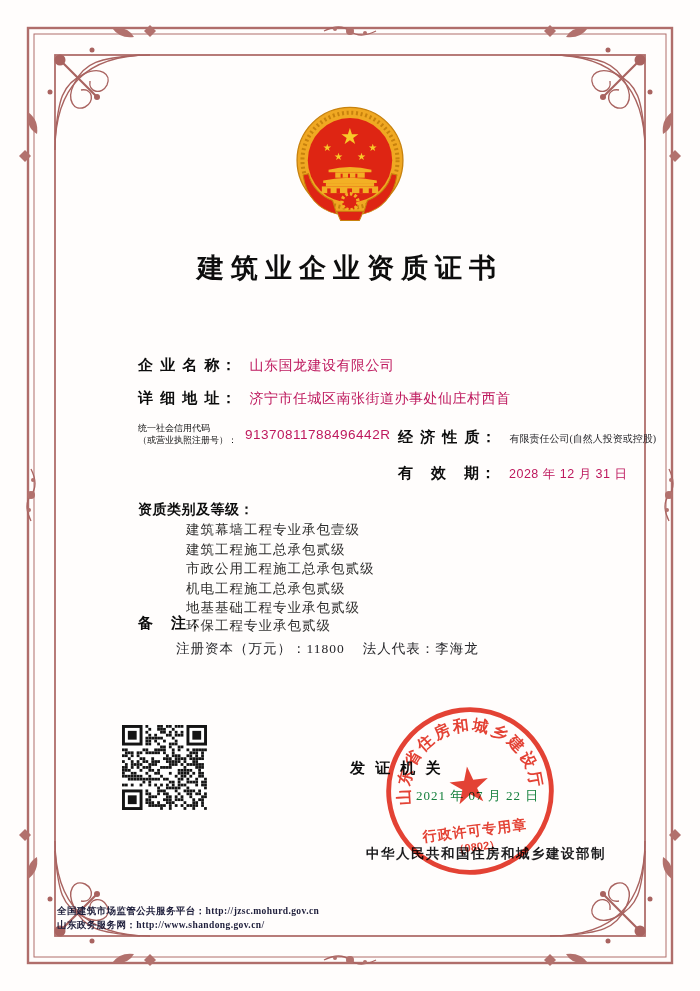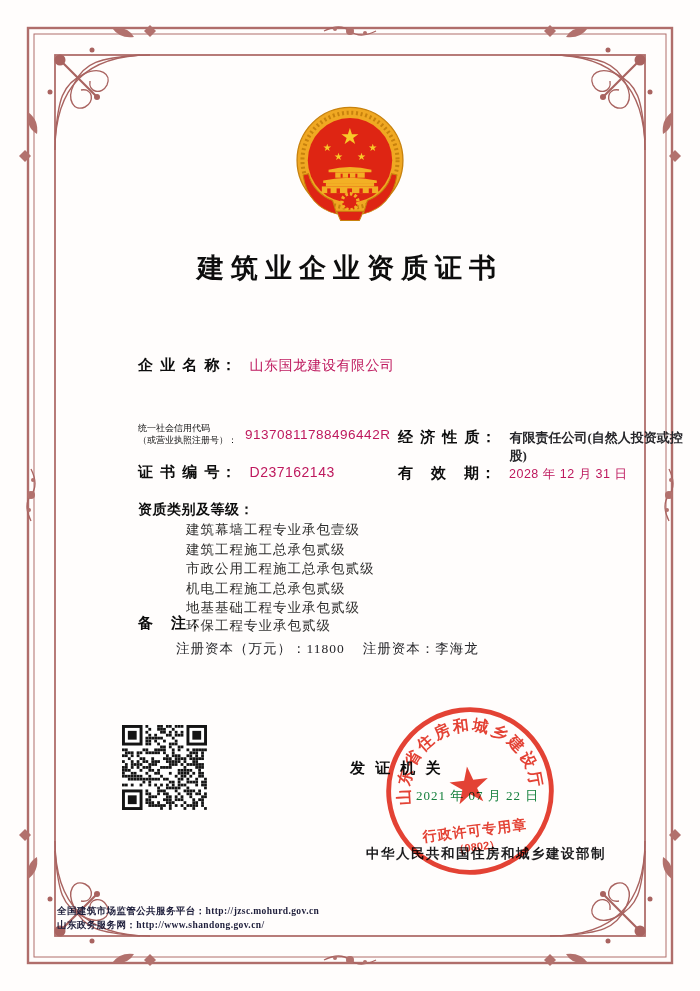--- a/index.html
+++ b/index.html
@@ -14,21 +14,21 @@
 
   .title {
     top:250px; left:0; width:100%; text-align:center;
     font-size:27px; font-weight:bold; letter-spacing:7px; color:#0d0d0d;
   }
   .label { font-weight:bold; font-size:15px; color:#0d0d0d; letter-spacing:1.5px; white-space:nowrap; }
   .value { font-family:Liberation Sans, sans-serif; font-size:14px; color:#be185d; letter-spacing:0.5px; white-space:nowrap; }
   .row { display:flex; align-items:baseline; gap:12px; }
 
   .small-label { font-weight:normal; font-size:9px; line-height:11.5px; letter-spacing:0; color:#0d0d0d; }
-  .small-value { font-family:"Liberation Serif", serif; font-size:13px; color:#26262a;font-weight:bold; }
+  .small-value { font-family:"Liberation Serif", serif; font-size:10px; color:#26262a; }
 
   .qual-label { font-weight:bold; font-size:14px; letter-spacing:0.5px; color:#0d0d0d; }
   .qual-item { font-family:"Liberation Serif", serif; font-size:13.5px; color:#30302f; height:19.5px; letter-spacing:1px; white-space:nowrap; }
 
   .capital-line { font-family:"Liberation Serif", serif; font-size:13.5px; color:#26262a; letter-spacing:1px; white-space:nowrap; }
   .capital-gap { display:inline-block; width:18px; }
 
   .issuer-label { font-weight:bold; font-size:15px; letter-spacing:3px; color:#0d0d0d; }
   .issue-date { font-family:"Liberation Serif", serif; font-size:13px; color:#15803d; letter-spacing:1px;margin-left:16px; }
   .made-by { font-family:"Liberation Serif", serif; font-weight:bold; font-size:13.5px; color:#1c1c1e; letter-spacing:1.5px; }
@@ -111,58 +111,58 @@
     <path d="M80,166 L120,166 L114,180 L86,180 Z" fill="#de2513" stroke="#c8820e" stroke-width="1.5"></path>
   </svg>
 
   <div class="abs title">建筑业企业资质证书</div>
 
   <div class="abs row" style="left:138px;top:356px;">
     <span class="label">企 业 名 称：</span>
     <span class="value">山东国龙建设有限公司</span>
   </div>
 
+  <div class="abs row" style="left:138px;top:389px;">
+    <span class="label">详 细 地 址：</span>
+    <span class="value">济宁市任城区南张街道办事处仙庄村西首</span>
+  </div>
 
   <div class="abs" style="left:138px;top:423px;display:flex;align-items:center;gap:8px;">
     <span class="small-label">
       <span style="display:block;">统一社会信用代码</span>
       <span style="display:block;">（或营业执照注册号）：</span>
     </span>
     <span class="value" style="font-size:13.5px;">91370811788496442R</span>
   </div>
 
   <div class="abs row" style="left:398px;top:428px;">
     <span class="label">经 济 性 质：</span>
     <span class="small-value">有限责任公司(自然人投资或控股)</span>
   </div>
 
-  <div class="abs row" style="left:138px;top:463px;">
-    <span class="label">证 书 编 号：</span>
-    <span class="value">D237162143</span>
-  </div>
 
   <div class="abs row" style="left:398px;top:464px;">
     <span class="label">有　效　期：</span>
     <span class="value" style="font-size:12.5px;text-align:center;">2028 年 12 月 31 日</span>
   </div>
 
   <div class="abs qual-label" style="left:138px;top:501px;">资质类别及等级：</div>
   <div class="abs" style="left:186px;top:521px;">
     <div class="qual-item">建筑幕墙工程专业承包壹级</div>
     <div class="qual-item">建筑工程施工总承包贰级</div>
     <div class="qual-item">市政公用工程施工总承包贰级</div>
     <div class="qual-item">机电工程施工总承包贰级</div>
     <div class="qual-item">地基基础工程专业承包贰级</div>
   </div>
 
   <div class="abs label" style="left:138px;top:614px;">备　注：</div>
   <div class="abs qual-item" style="left:186px;top:617px;">环保工程专业承包贰级</div>
 
   <div class="abs capital-line" style="left:176px;top:640px;">
-    <span>注册资本（万元）：</span><span>11800</span><span class="capital-gap"></span><span>注册资本：</span><span>李海龙</span>
+    <span>注册资本（万元）：</span><span>11800</span><span class="capital-gap"></span><span>法人代表：</span><span>李海龙</span>
   </div>
 
   <div class="abs" style="left:122px;top:725px;width:85px;height:85px;">
     <svg width="85" height="85" viewBox="0 0 100 100">
         <rect width="100" height="100" fill="#fff"></rect>
         <rect x="27.586206896551722" y="0" width="3.275862068965517" height="3.275862068965517" fill="#141414"></rect>
         <rect x="41.37931034482759" y="0" width="3.275862068965517" height="3.275862068965517" fill="#141414"></rect>
         <rect x="44.82758620689655" y="0" width="3.275862068965517" height="3.275862068965517" fill="#141414"></rect>
         <rect x="51.72413793103448" y="0" width="3.275862068965517" height="3.275862068965517" fill="#141414"></rect>
         <rect x="55.172413793103445" y="0" width="3.275862068965517" height="3.275862068965517" fill="#141414"></rect>

